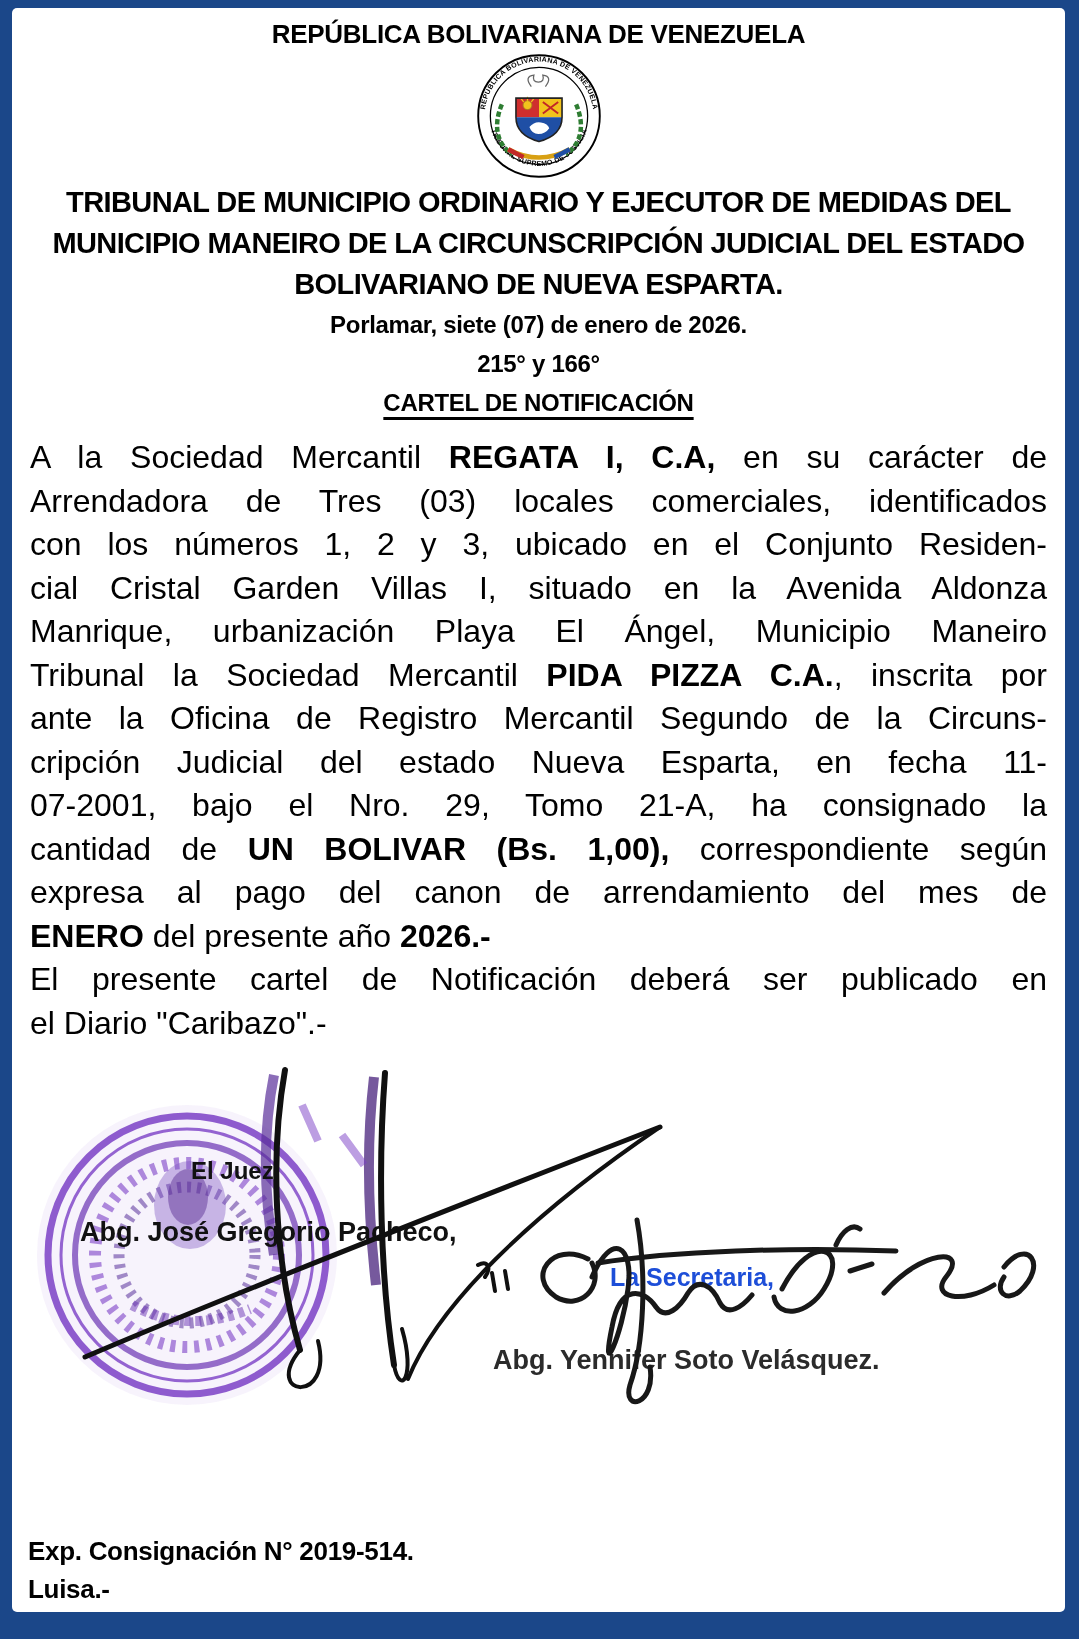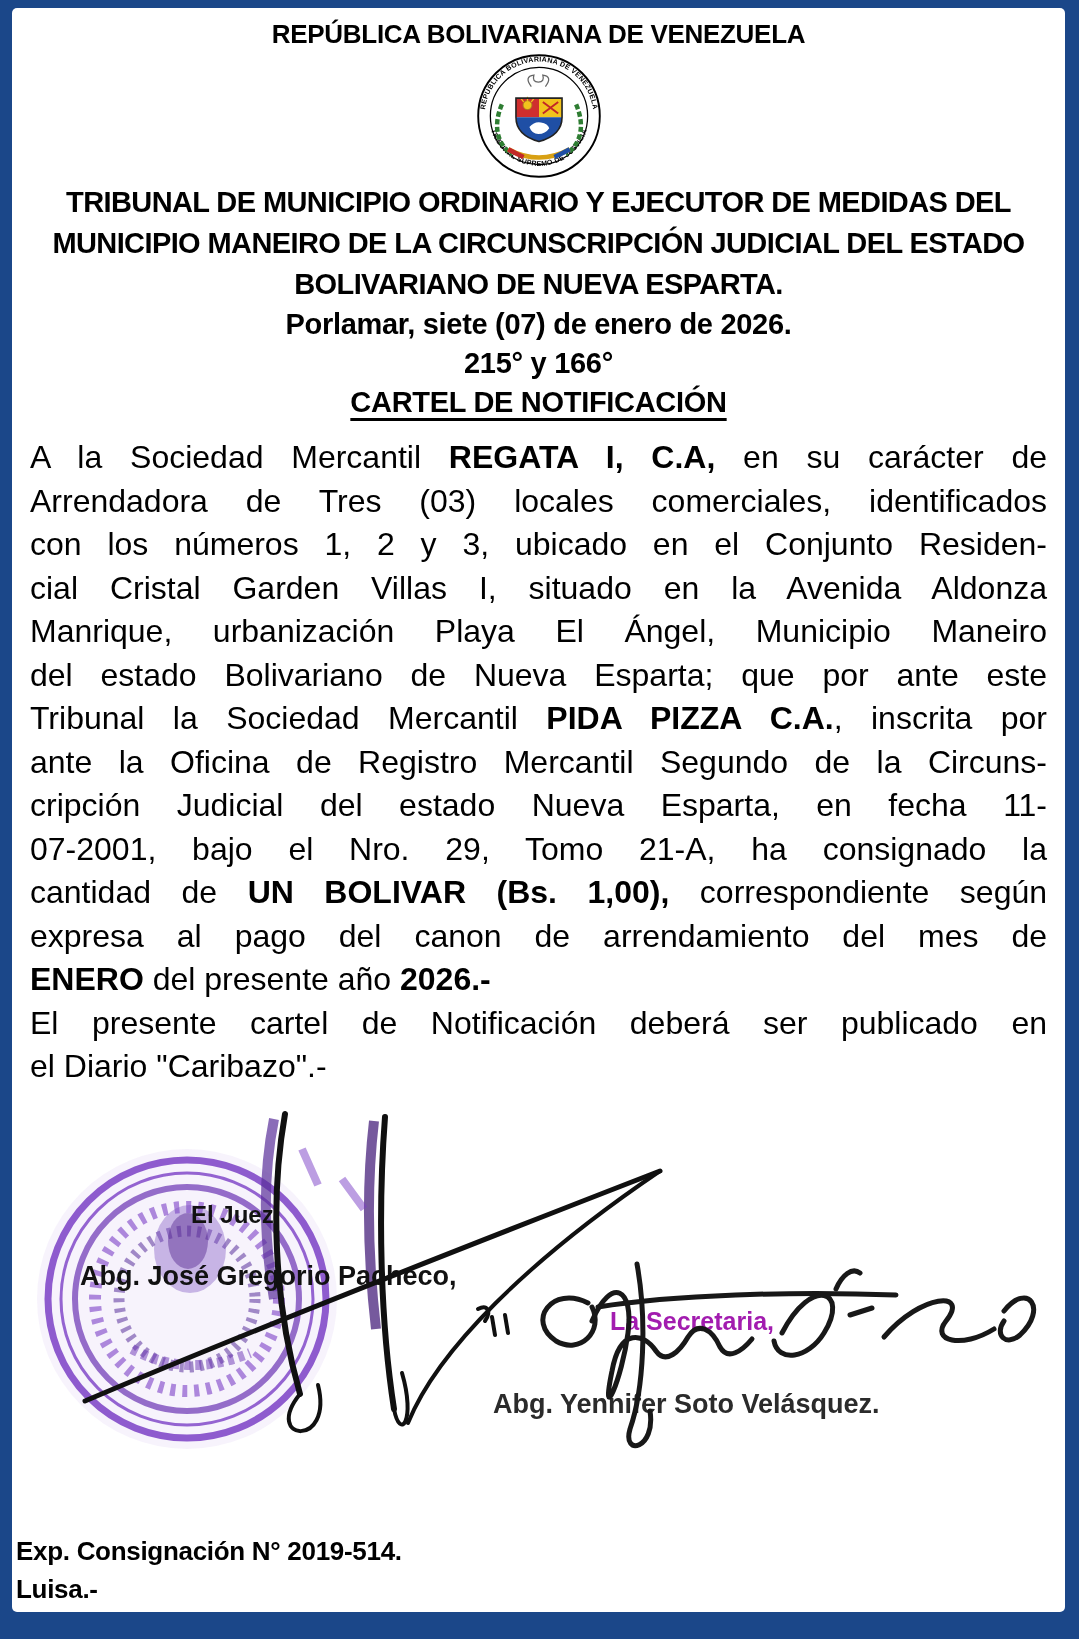--- a/index.html
+++ b/index.html
@@ -3,34 +3,34 @@
 <meta charset="utf-8">
 <style>
   html,body{margin:0;padding:0;background:#333;}
   .canvas{position:relative;width:1079px;height:1639px;background:#1b4789;overflow:hidden;
           font-family:"Liberation Sans",sans-serif;color:#000;}
   .sheet{position:absolute;left:12px;top:8px;width:1053px;height:1604px;background:#ffffff;
          border-radius:5px;overflow:hidden;}
   .doc-title{margin-top:10px;text-align:center;font-weight:bold;font-size:26px;line-height:32px;letter-spacing:-0.3px;}
   .seal-wrap{width:128px;height:128px;margin:2px auto 0 auto;}
   .court-heading{margin-top:2px;text-align:center;font-weight:bold;font-size:29px;line-height:41px;letter-spacing:-0.6px;}
-  .subhead{ text-align:center;font-weight:bold;font-size:29px;line-height:39px;letter-spacing:-0.3px;}
+  .subhead{ text-align:center;font-weight:bold;font-size:24px;line-height:39px;letter-spacing:-0.3px;}
   .underlined{text-decoration:underline;text-decoration-thickness:3px;text-underline-offset:6px;}
   .body-text{margin:14px 18px 0 18px;font-size:32px;line-height:43.5px;}
   .bline{text-align:justify;text-align-last:justify;white-space:normal;}
   .bline.left{text-align:center;text-align-last:left;}
   .b{font-weight:bold;}
   .sig-zone{position:relative;height:372px;}
   .sig-zone svg{position:absolute;left:0;top:0;pointer-events:none;}
   .sig-label{position:absolute;font-weight:bold;white-space:nowrap;}
   .lbl-judge-role{left:179px;top:112px;font-size:24px;color:#111;}
   .lbl-judge-name{left:68px;top:172px;font-size:27px;color:#111;}
-  .lbl-sec-role{left:598px;top:218px;font-size:25px;color:#a21caf;}
+  .lbl-sec-role{left:598px;top:218px;font-size:25px;color:#1d4ed8;}
   .lbl-sec-name{left:481px;top:300px;font-size:27px;color:#2b2b2b;}
-  .footer{position:absolute;left:4px;bottom:4px;font-weight:bold;font-size:26px;line-height:38px;letter-spacing:-0.3px;}
+  .footer{position:absolute;left:16px;bottom:4px;font-weight:bold;font-size:26px;line-height:38px;letter-spacing:-0.3px;}
 </style>
 </head>
 <body>
 
 <div class="canvas">
   <div class="sheet">
 
     <div class="doc-title">REPÚBLICA BOLIVARIANA DE VENEZUELA</div>
 
     <div class="seal-wrap">
@@ -81,21 +81,20 @@
     <div class="subhead">Porlamar, siete (07) de enero de 2026.</div>
     <div class="subhead">215° y 166°</div>
     <div class="subhead underlined">CARTEL DE NOTIFICACIÓN</div>
 
     <div class="body-text">
         <div class="bline"><span>A la Sociedad Mercantil </span><span class="b">REGATA I, C.A,</span><span> en su carácter de</span></div>
         <div class="bline"><span>Arrendadora de Tres (03) locales comerciales, identificados</span></div>
         <div class="bline"><span>con los números 1, 2 y 3, ubicado en el Conjunto Residen-</span></div>
         <div class="bline"><span>cial Cristal Garden Villas I, situado en la Avenida Aldonza</span></div>
         <div class="bline"><span>Manrique, urbanización Playa El Ángel, Municipio Maneiro</span></div>
-        <div class="bline"><span>del estado Bolivariano de Nueva Esparta; que por ante este</span></div>
         <div class="bline"><span>Tribunal la Sociedad Mercantil </span><span class="b">PIDA PIZZA C.A.</span><span>, inscrita por</span></div>
         <div class="bline"><span>ante la Oficina de Registro Mercantil Segundo de la Circuns-</span></div>
         <div class="bline"><span>cripción Judicial del estado Nueva Esparta, en fecha 11-</span></div>
         <div class="bline"><span>07-2001, bajo el Nro. 29, Tomo 21-A, ha consignado la</span></div>
         <div class="bline"><span>cantidad de </span><span class="b">UN BOLIVAR (Bs. 1,00),</span><span> correspondiente según</span></div>
         <div class="bline"><span>expresa al pago del canon de arrendamiento del mes de</span></div>
         <div class="bline left"><span class="b">ENERO</span><span> del presente año </span><span class="b">2026.-</span></div>
         <div class="bline"><span>El presente cartel de Notificación deberá ser publicado en</span></div>
         <div class="bline left"><span>el Diario "Caribazo".-</span></div>
       </div>

